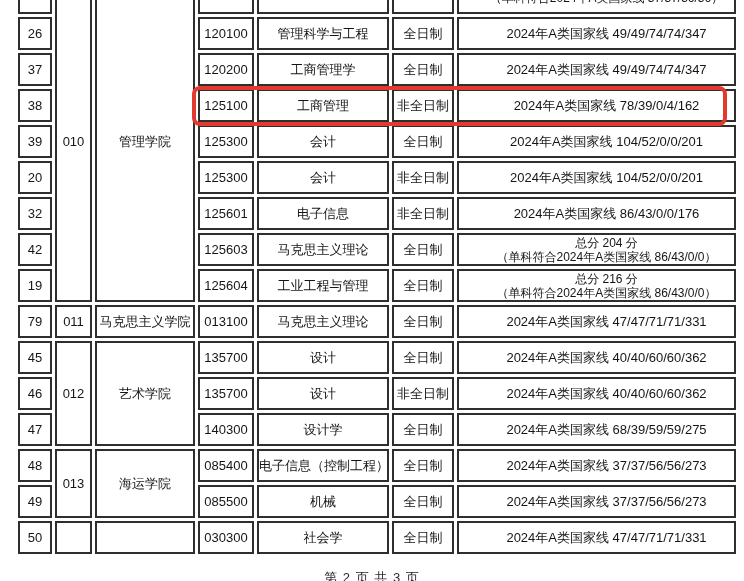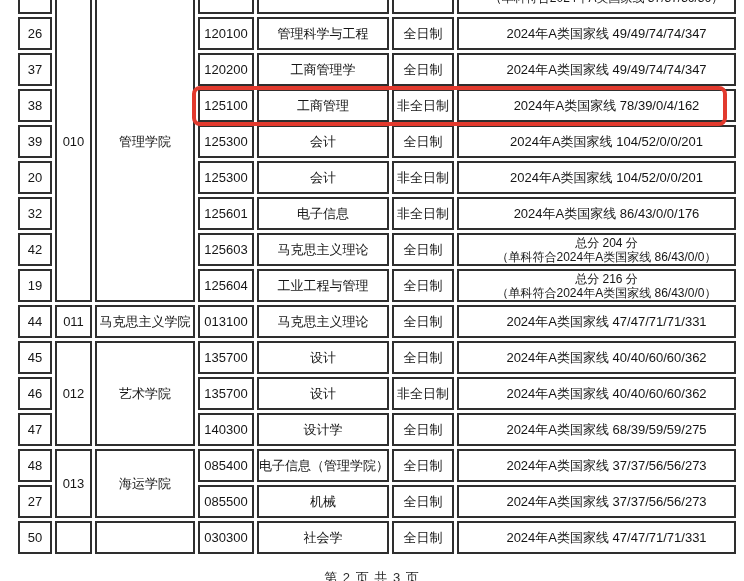--- a/index.html
+++ b/index.html
@@ -140,21 +140,21 @@
         <td>全日制</td>
         <td class="c-score">
           <div class="two">
             <div class="l">总分 216 分</div>
             <div class="l">（单科符合2024年A类国家线 86/43/0/0）</div>
           </div>
         </td>
       </tr>
 
       <tr>
-        <td>44</td>
+        <td>79</td>
         <td>011</td>
         <td>马克思主义学院</td>
         <td>013100</td>
         <td>马克思主义理论</td>
         <td>全日制</td>
         <td class="c-score">2024年A类国家线 47/47/71/71/331</td>
       </tr>
 
       <tr>
         <td>45</td>
@@ -180,27 +180,27 @@
         <td>设计学</td>
         <td>全日制</td>
         <td class="c-score">2024年A类国家线 68/39/59/59/275</td>
       </tr>
 
       <tr>
         <td>48</td>
         <td rowspan="2">013</td>
         <td rowspan="2">海运学院</td>
         <td>085400</td>
-        <td>电子信息（管理学院）</td>
+        <td>电子信息（控制工程）</td>
         <td>全日制</td>
         <td class="c-score">2024年A类国家线 37/37/56/56/273</td>
       </tr>
 
       <tr>
-        <td>27</td>
+        <td>49</td>
         <td>085500</td>
         <td>机械</td>
         <td>全日制</td>
         <td class="c-score">2024年A类国家线 37/37/56/56/273</td>
       </tr>
 
       <tr>
         <td>50</td>
         <td></td>
         <td></td>

